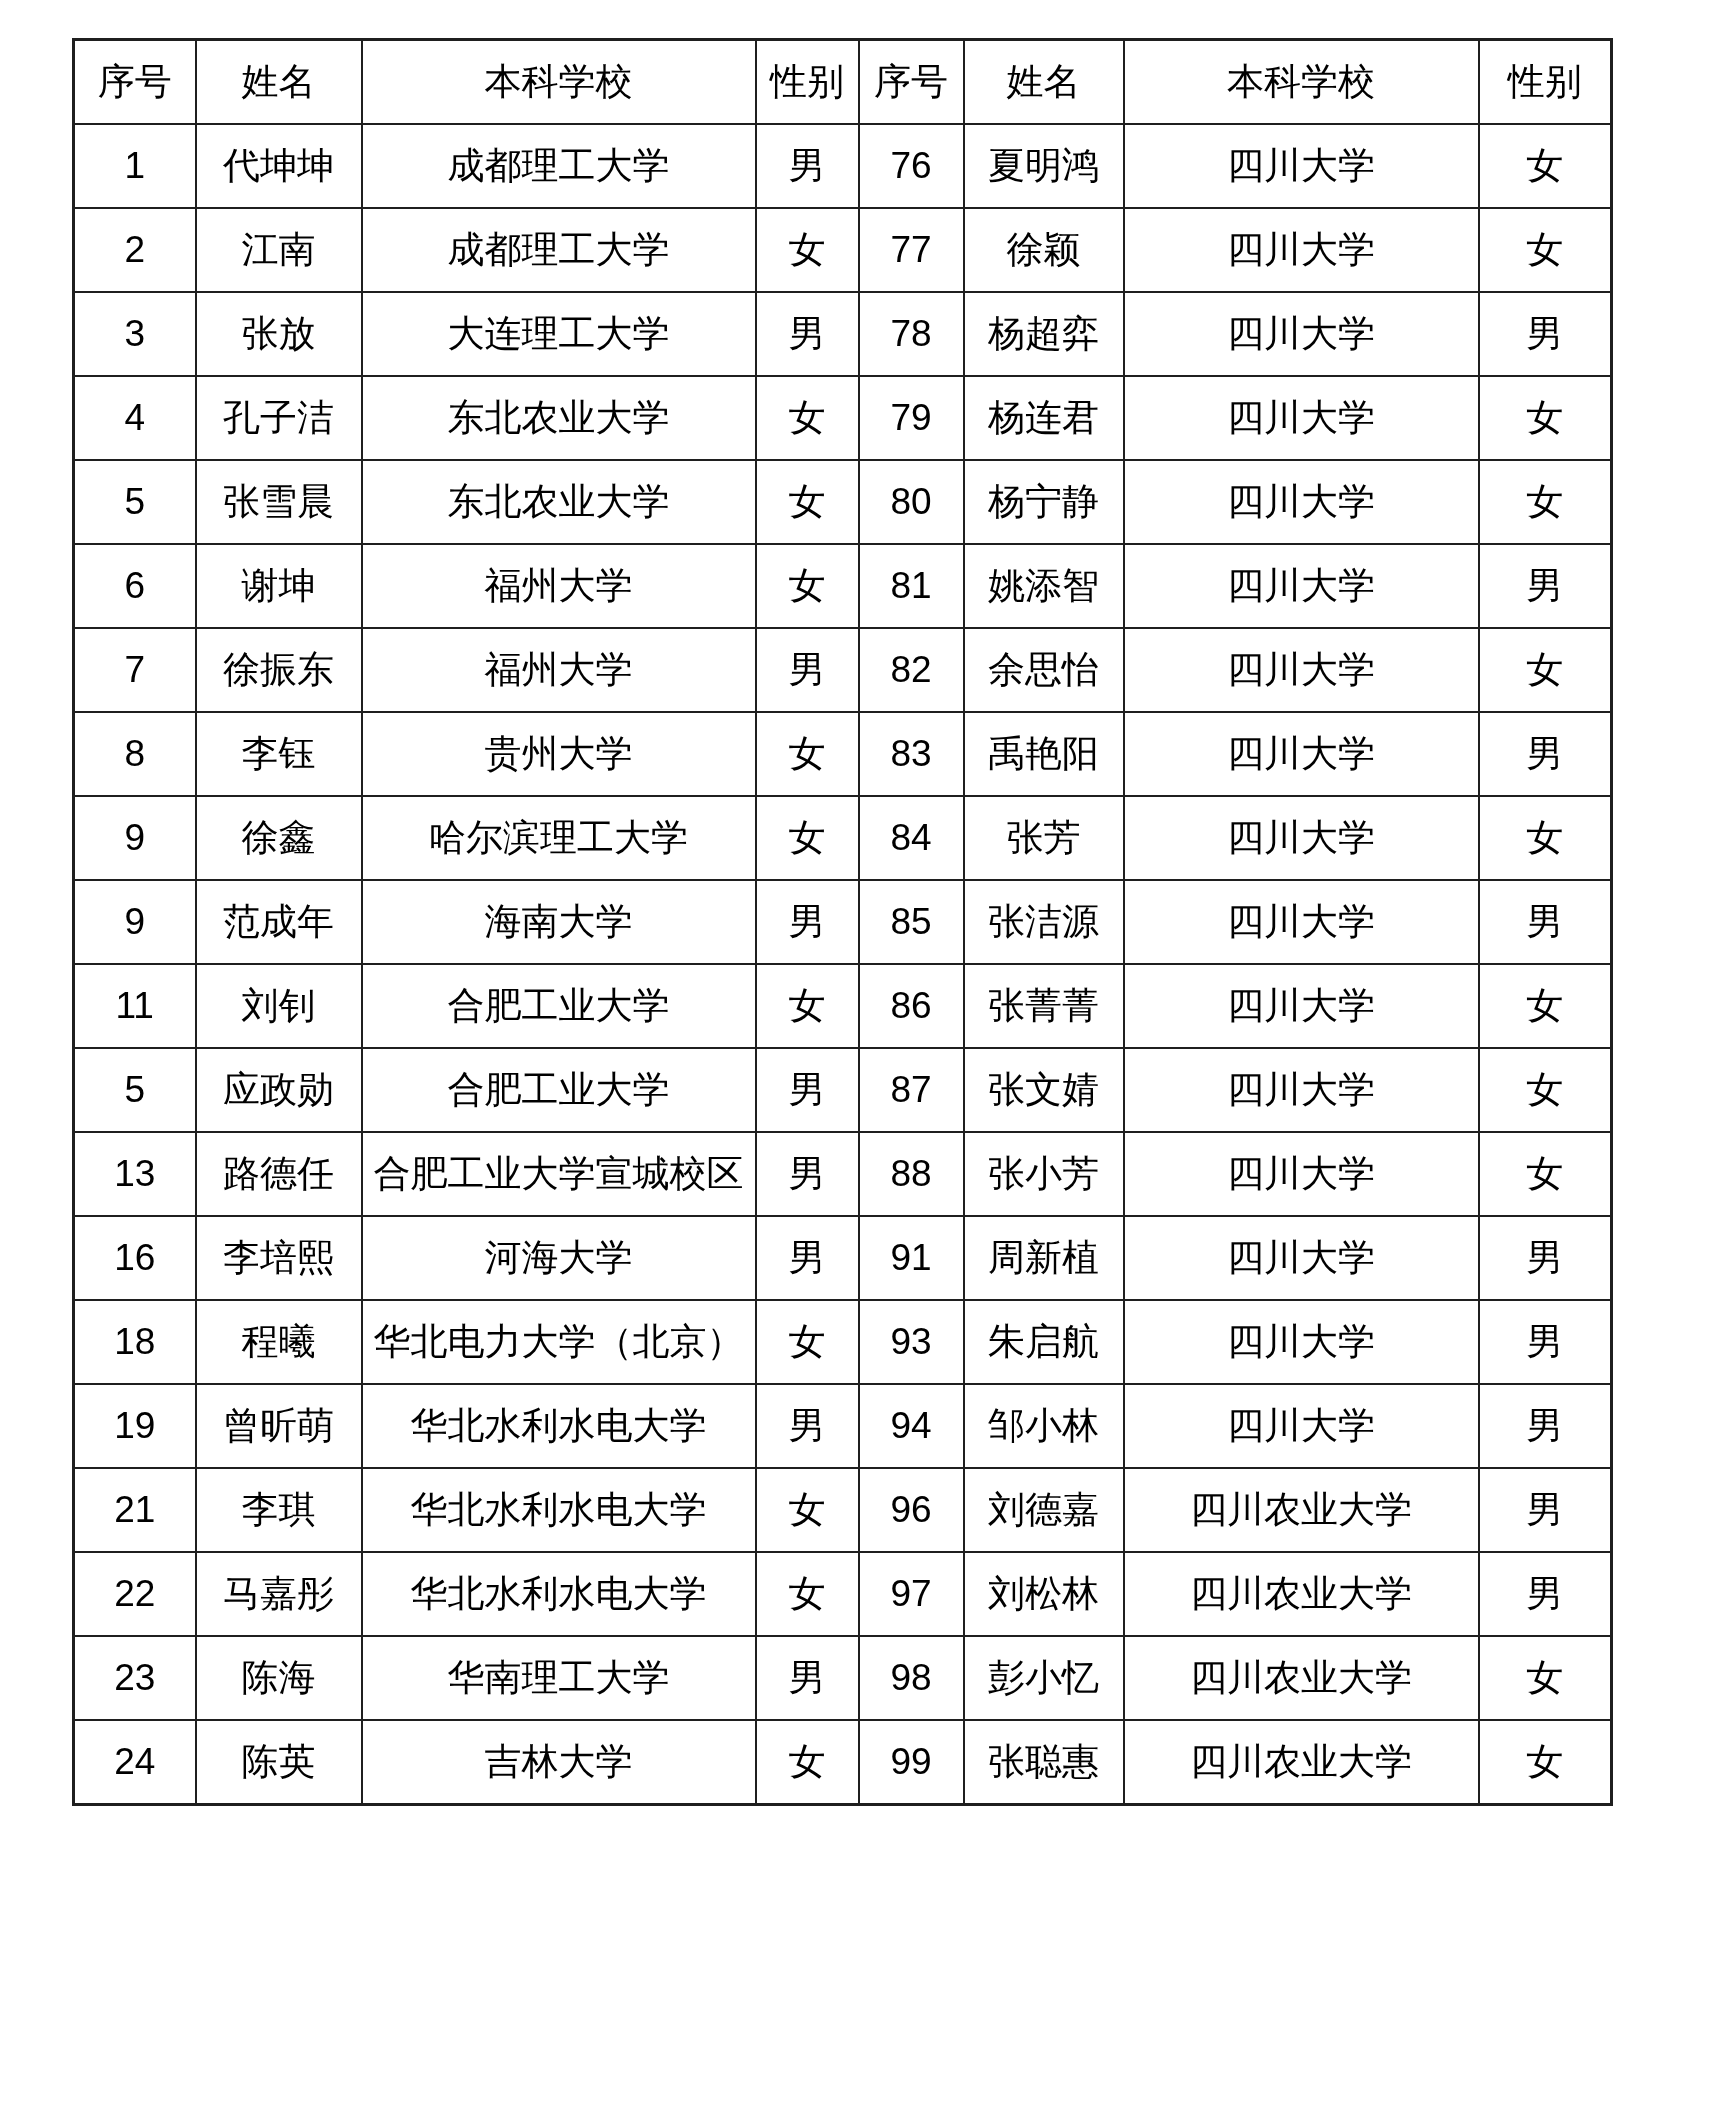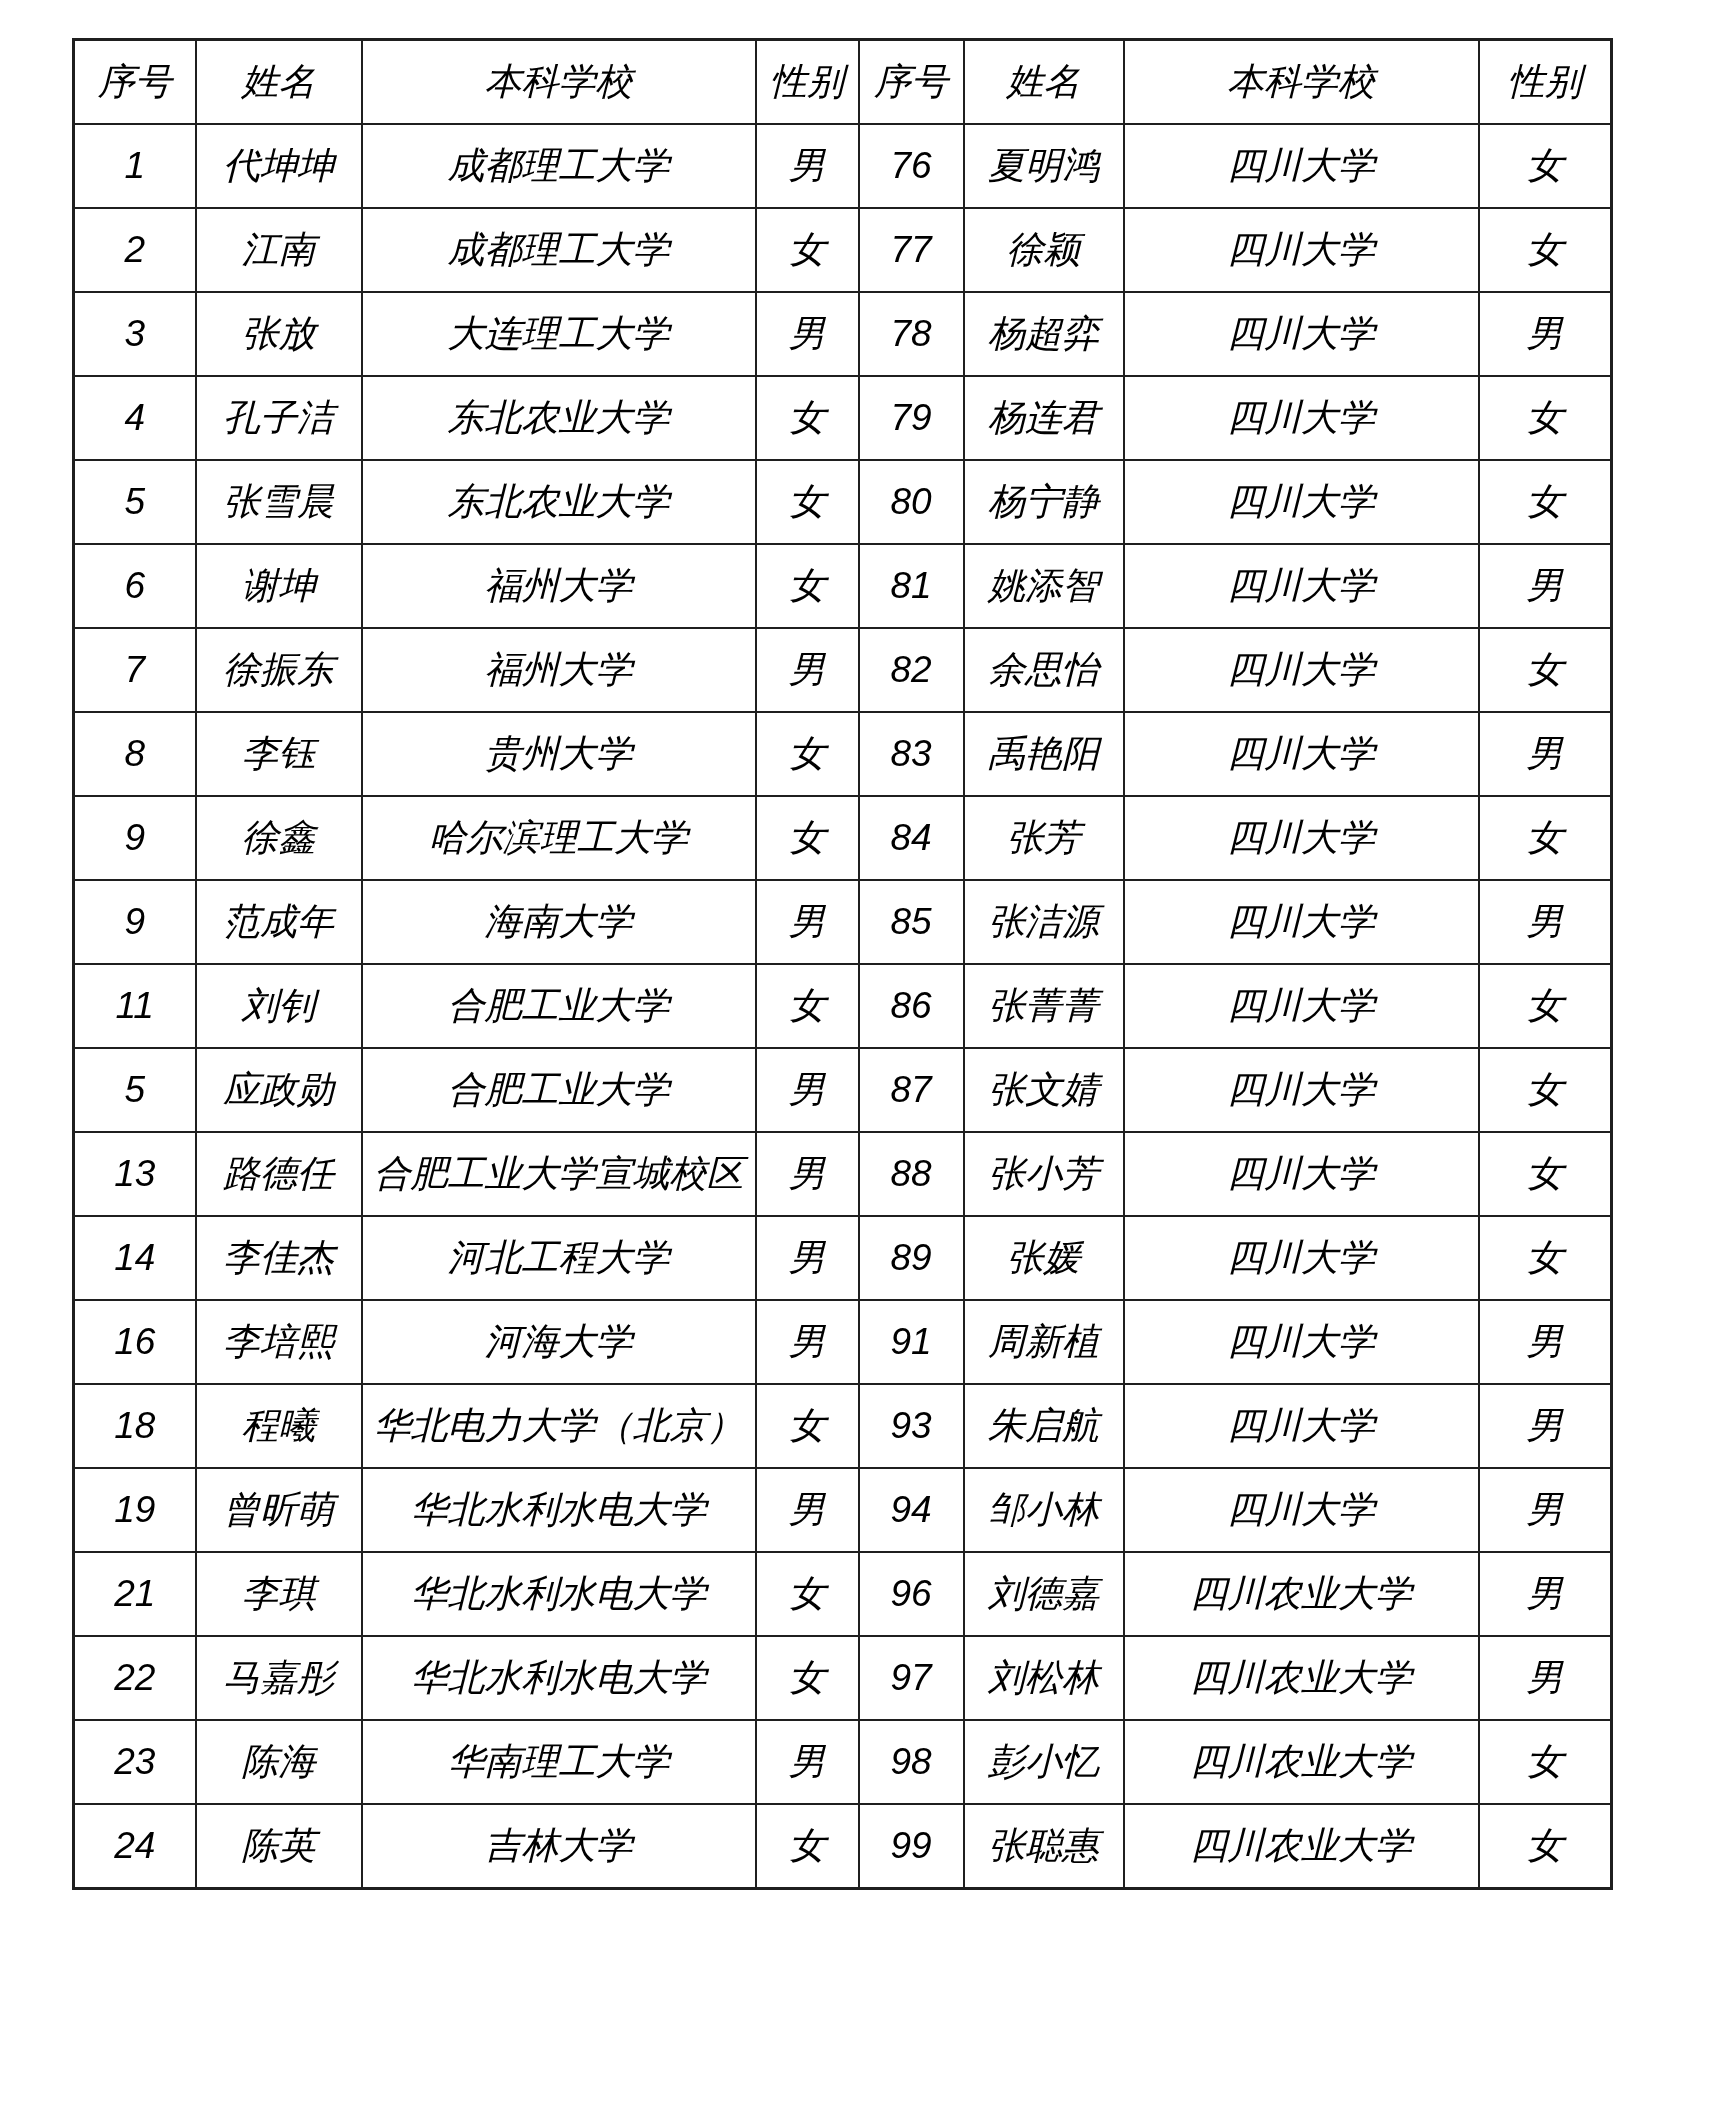--- a/index.html
+++ b/index.html
@@ -8,21 +8,20 @@
     background: #ffffff;
     width: 1736px;
     height: 2102px;
     position: relative;
     font-family: "Liberation Sans", "DejaVu Sans", sans-serif;
   }
   .page {
     position: absolute;
     inset: 0;
     background: #ffffff;
-    font-style: italic;
   }
   table.roster {
     position: absolute;
     left: 72px;
     top: 38px;
     width: 1539px;
     border-collapse: collapse;
     table-layout: fixed;
     border: 3px solid #1f1f1f;
   }
@@ -201,30 +200,20 @@
           <td>13</td>
           <td>路德任</td>
           <td>合肥工业大学宣城校区</td>
           <td>男</td>
           <td>88</td>
           <td>张小芳</td>
           <td>四川大学</td>
           <td>女</td>
         </tr>
         <tr>
-          <td>14</td>
-          <td>李佳杰</td>
-          <td>河北工程大学</td>
-          <td>男</td>
-          <td>89</td>
-          <td>张媛</td>
-          <td>四川大学</td>
-          <td>女</td>
-        </tr>
-        <tr>
           <td>16</td>
           <td>李培熙</td>
           <td>河海大学</td>
           <td>男</td>
           <td>91</td>
           <td>周新植</td>
           <td>四川大学</td>
           <td>男</td>
         </tr>
         <tr>

